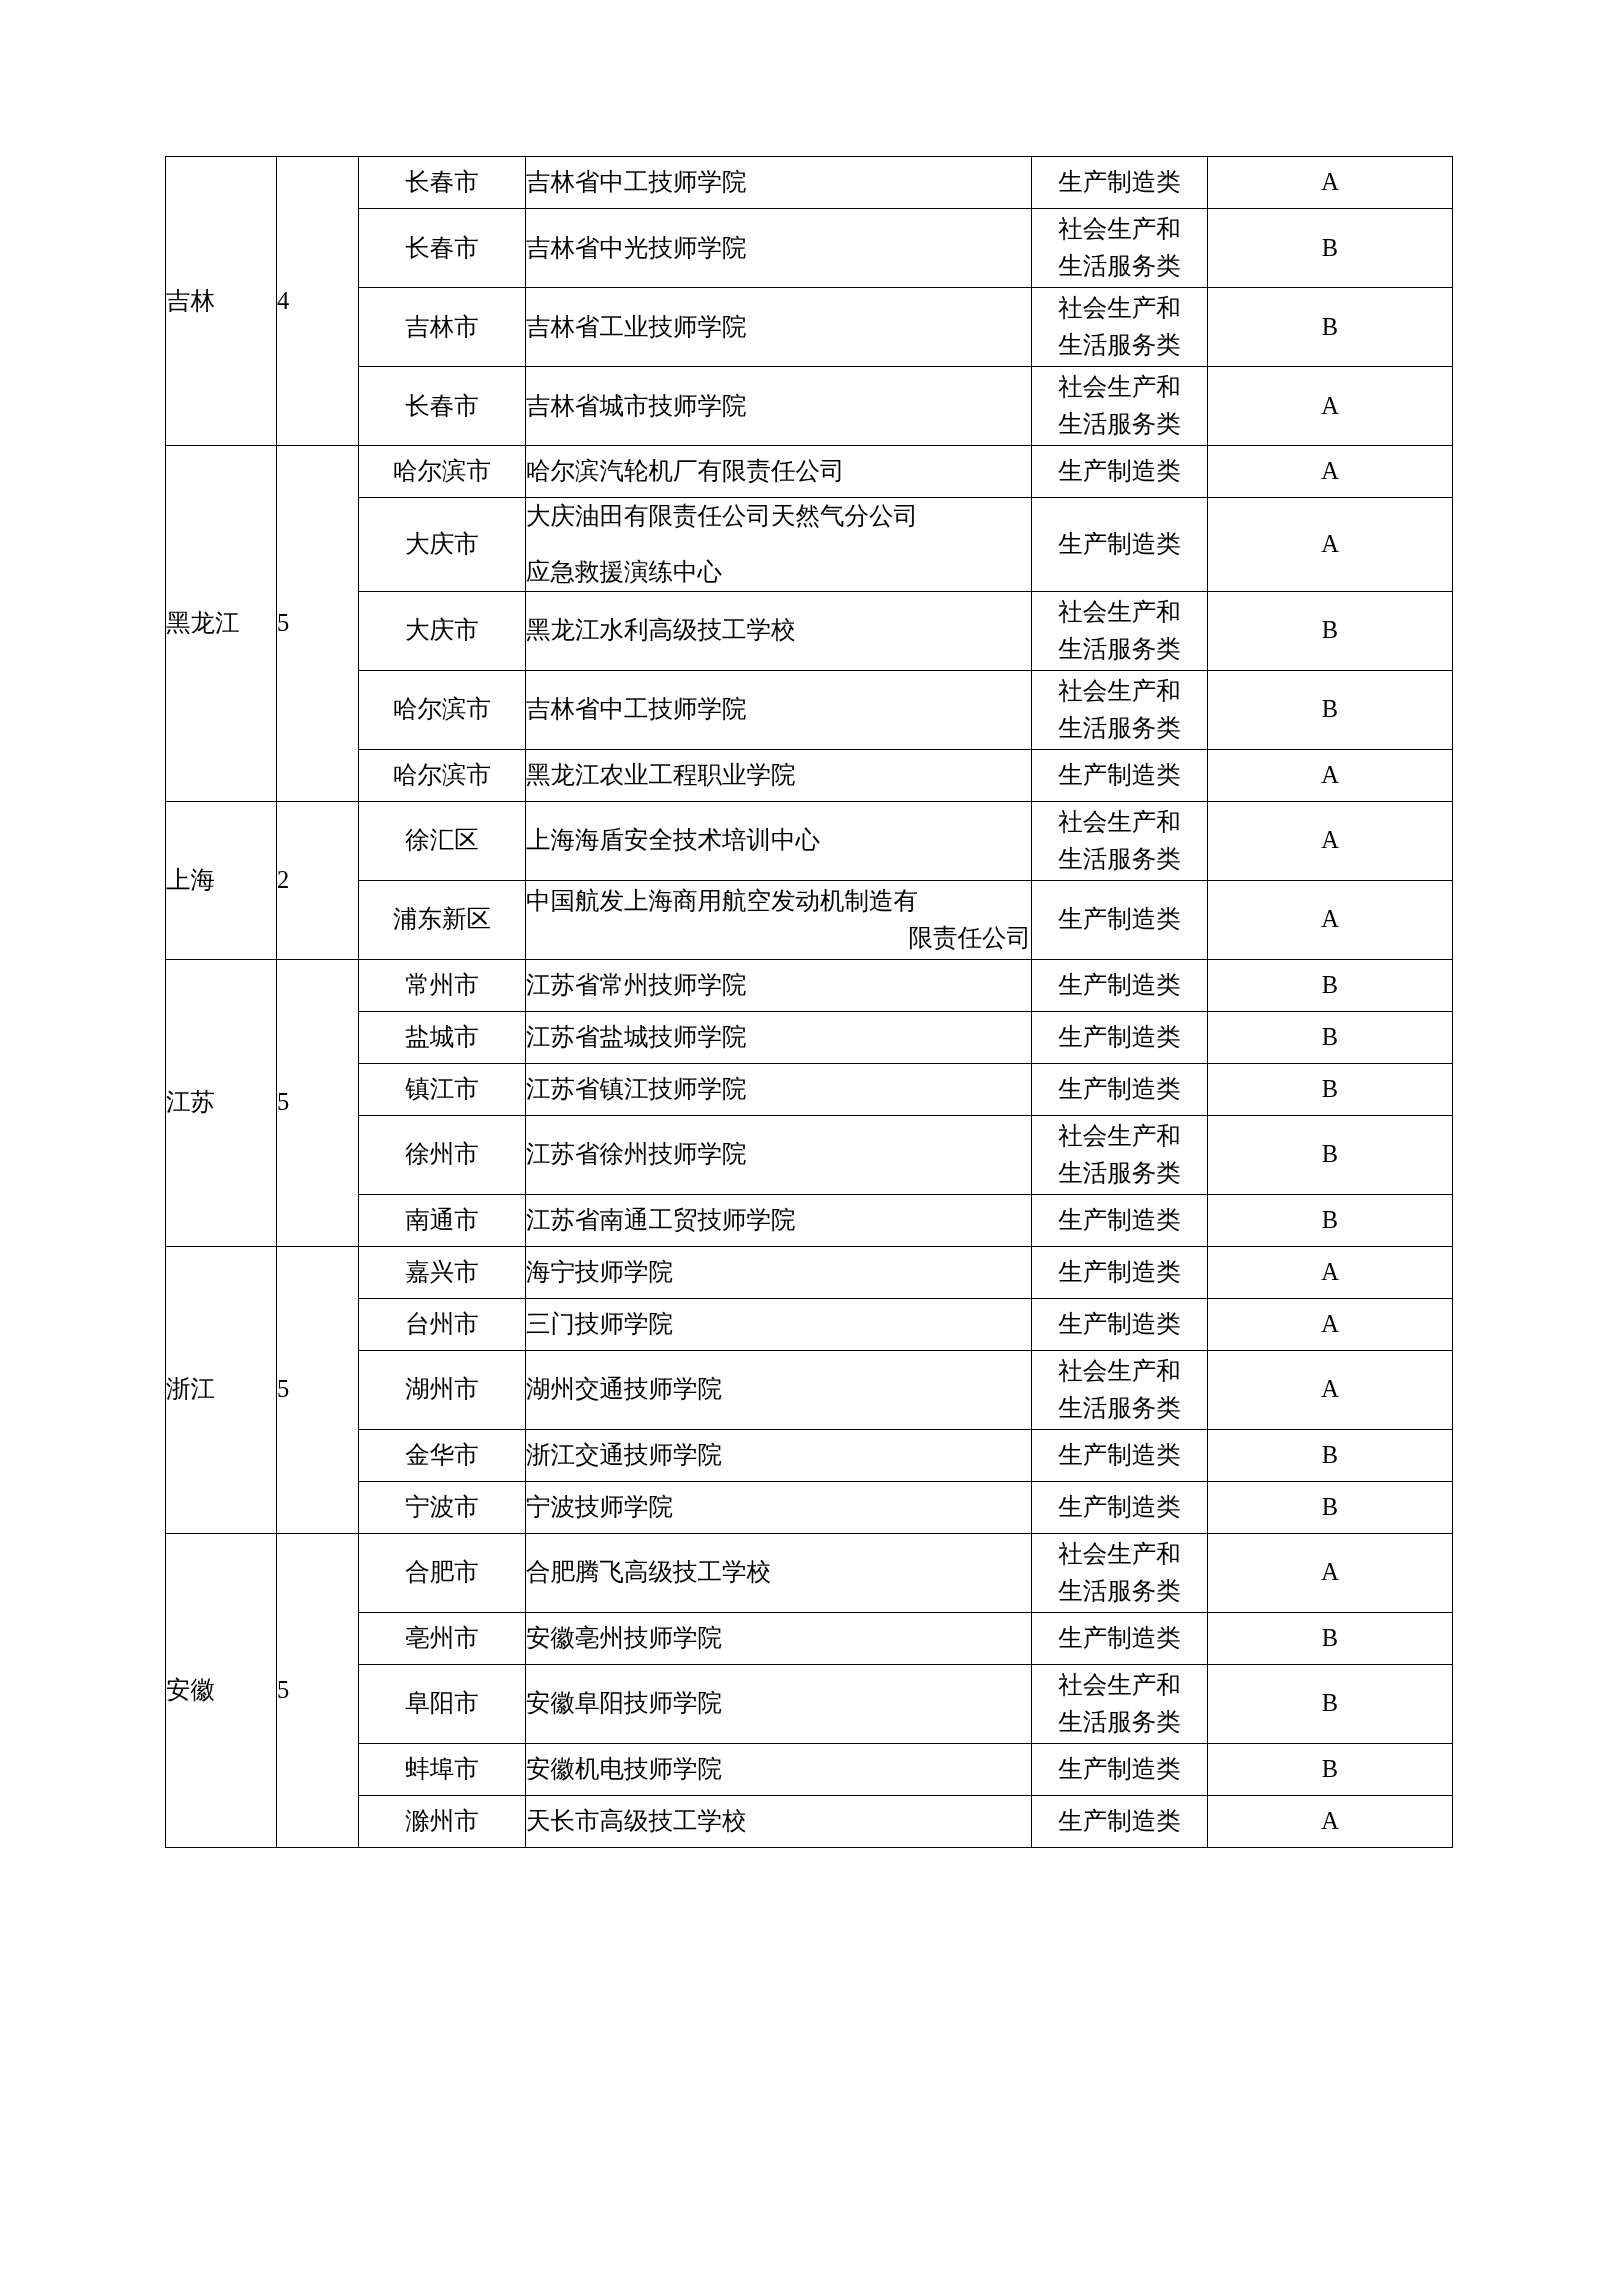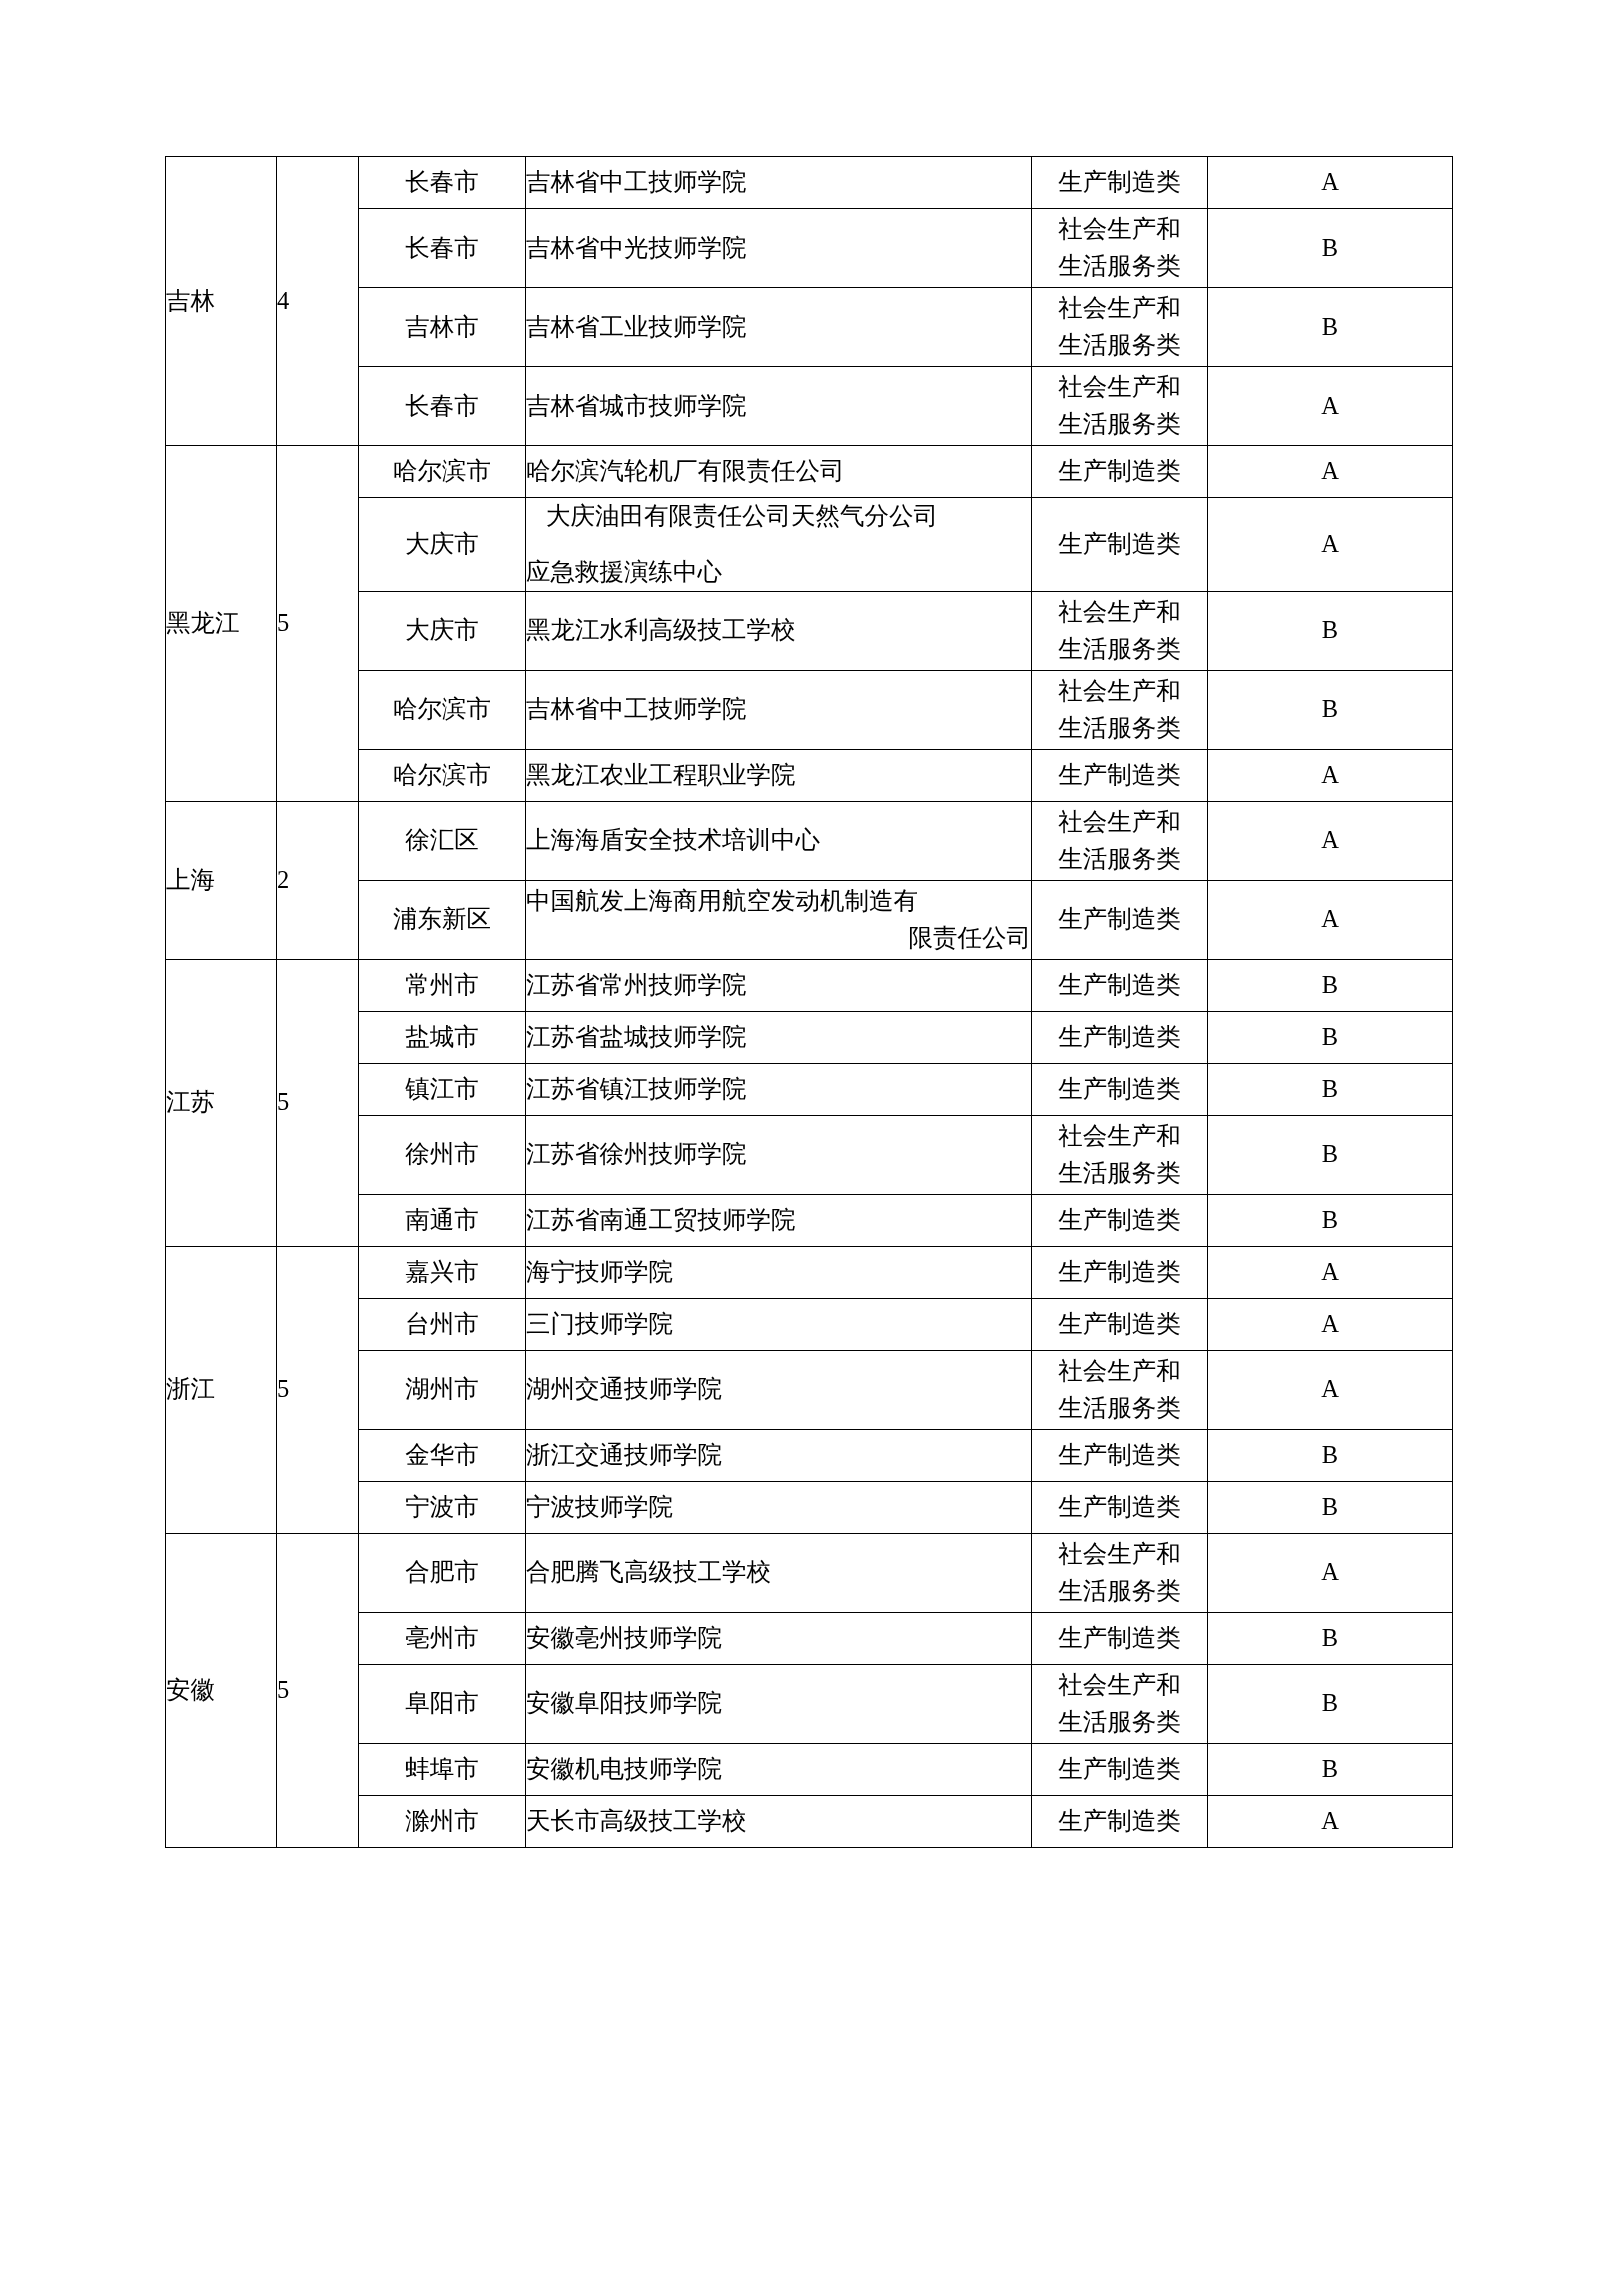--- a/index.html
+++ b/index.html
@@ -136,21 +136,21 @@
             <td class="prov" rowspan="5">黑龙江</td>
             <td class="count" rowspan="5">5</td>
             <td class="city">哈尔滨市</td>
             <td class="org">哈尔滨汽轮机厂有限责任公司</td>
             <td class="cat">生产制造类</td>
             <td class="grade">A</td>
           </tr>
           <tr class="h-tall">
             <td class="city">大庆市</td>
             <td class="org">
-              <span class="org-two" style="display: block; margin-left: 20px;">大庆油田有限责任公司天然气分公司</span>
+              <span class="org-two" style="display: block;">大庆油田有限责任公司天然气分公司</span>
               <span class="org-two" style="display: block; margin-top: 20px;">应急救援演练中心</span>
             </td>
             <td class="cat">生产制造类</td>
             <td class="grade">A</td>
           </tr>
           <tr class="h-tall">
             <td class="city">大庆市</td>
             <td class="org">黑龙江水利高级技工学校</td>
             <td class="cat">
               <span class="cat-two">社会生产和</span>

